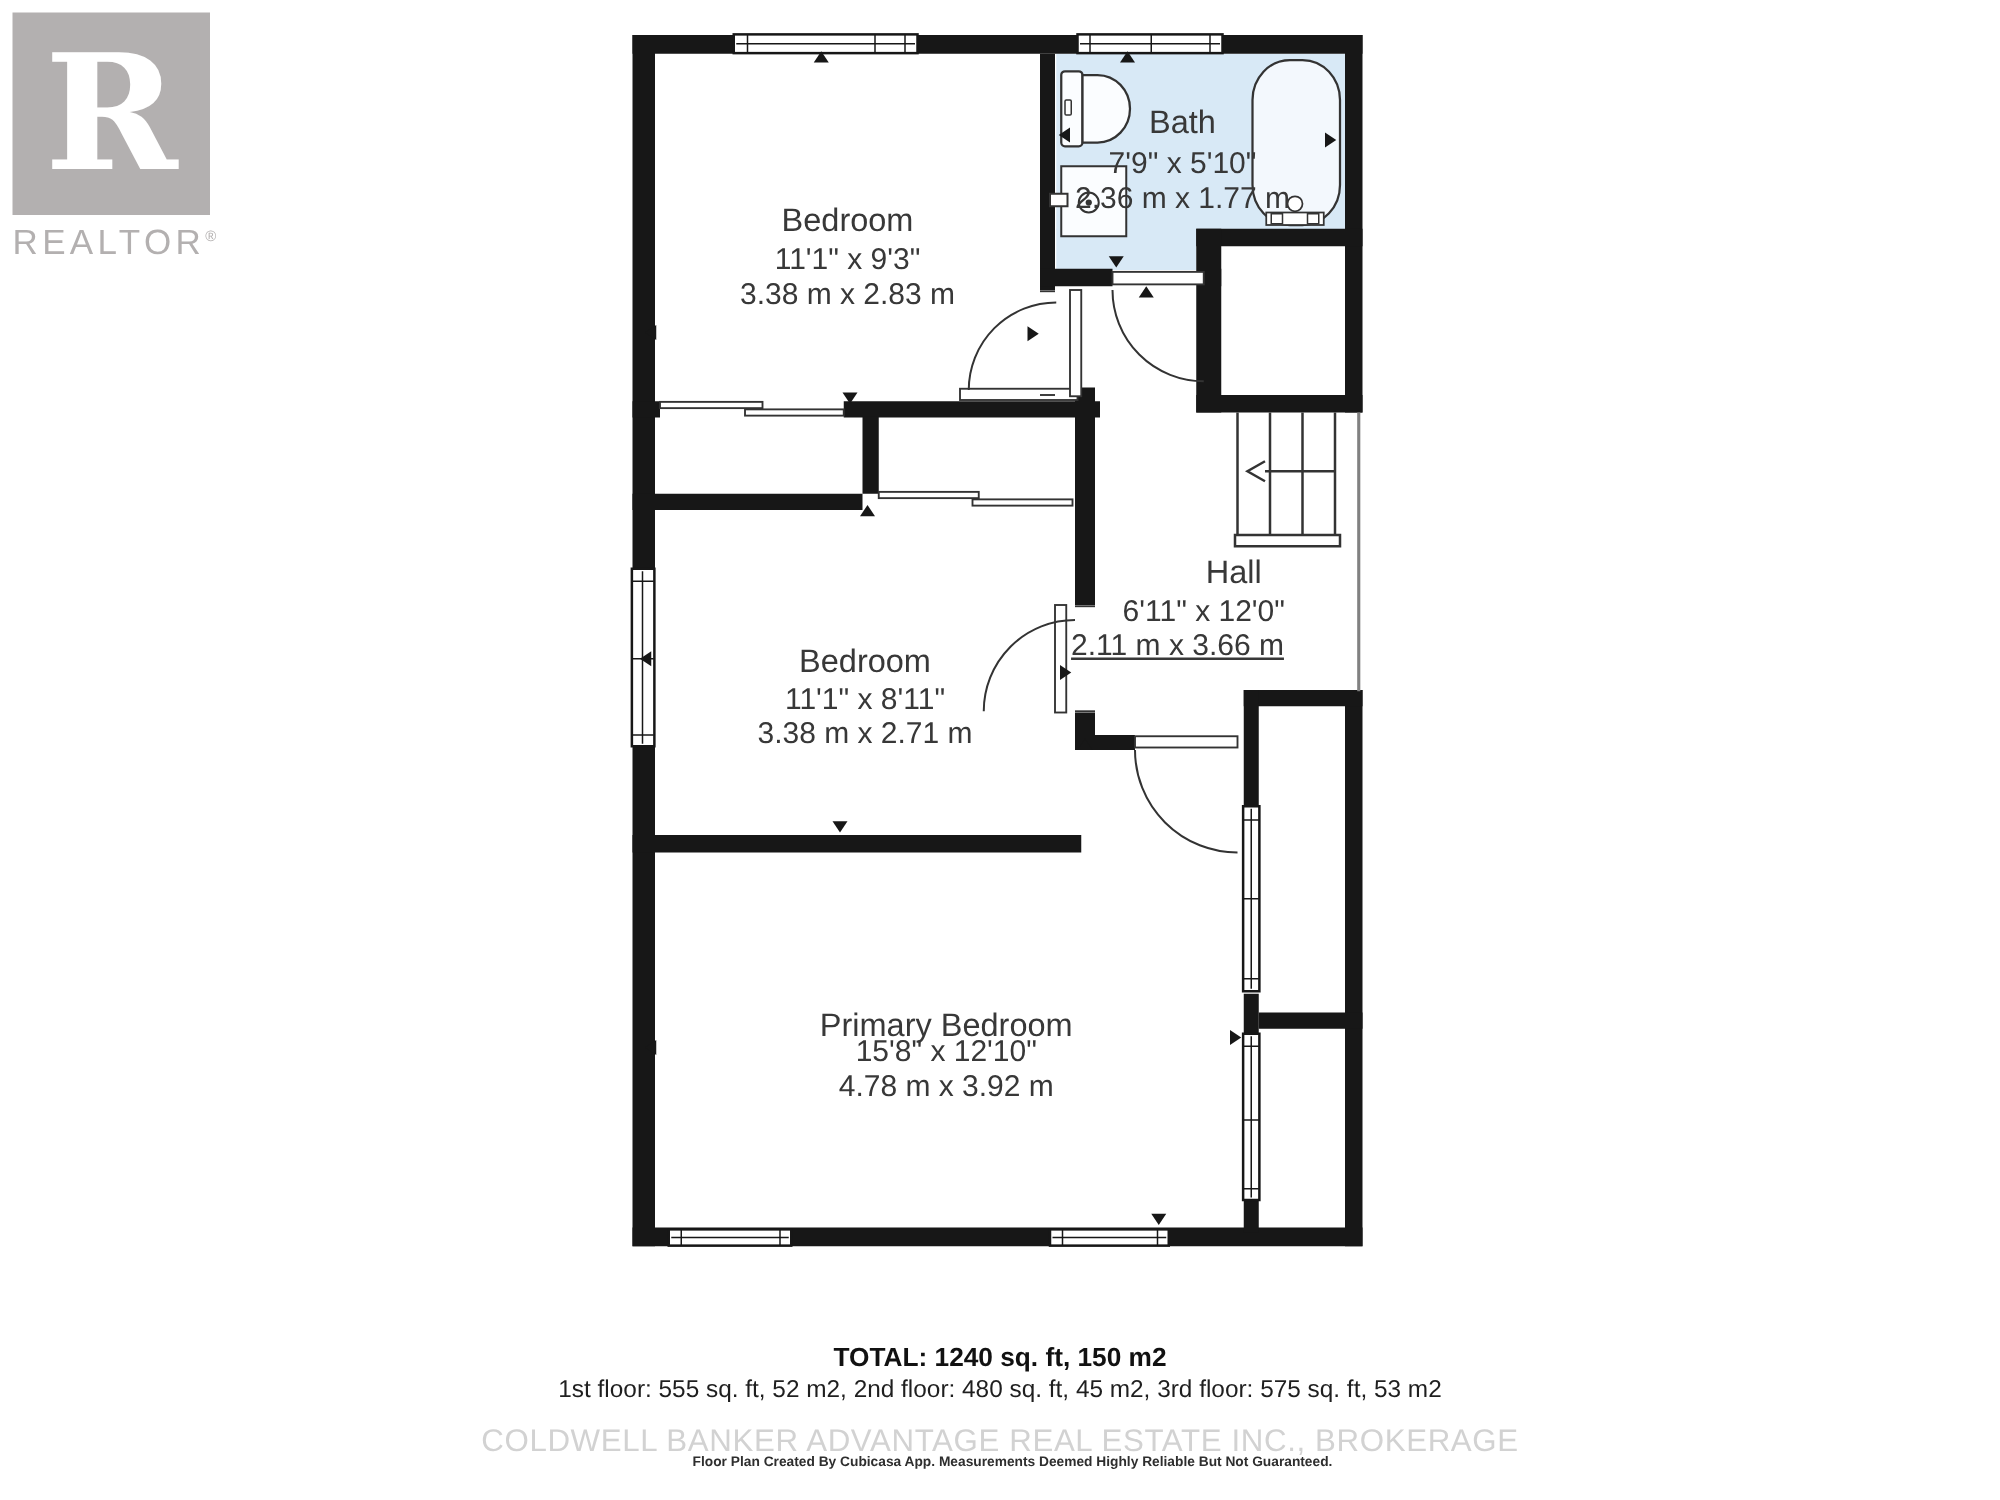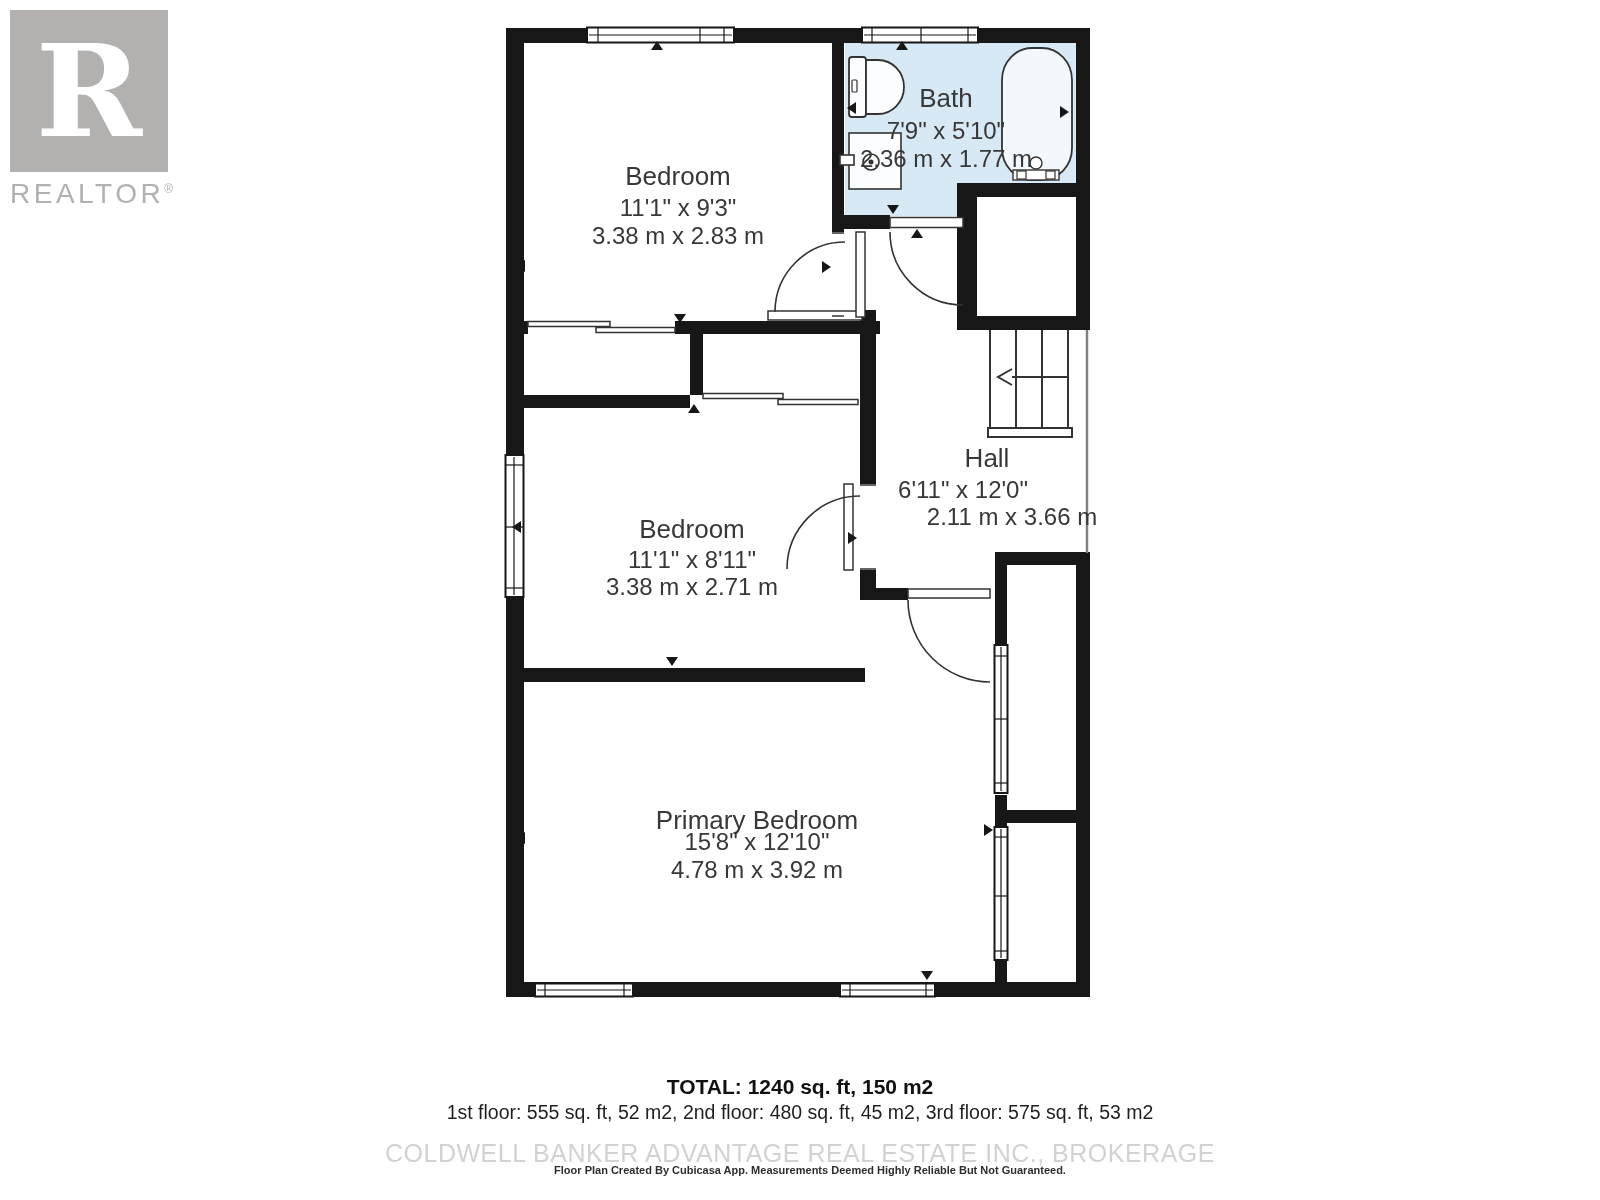--- a/index.html
+++ b/index.html
@@ -187,21 +187,21 @@
   <div class="lbl name" style="left:946px;top:98px;">Bath</div>
   <div class="lbl dim" style="left:946px;top:131px;">7'9" x 5'10"</div>
   <div class="lbl dim" style="left:946px;top:159px;">2.36 m x 1.77 m</div>
 
   <div class="lbl name" style="left:692px;top:529px;">Bedroom</div>
   <div class="lbl dim" style="left:692px;top:560px;">11'1" x 8'11"</div>
   <div class="lbl dim" style="left:692px;top:587px;">3.38 m x 2.71 m</div>
 
   <div class="lbl name" style="left:963px;top:458px;margin-left:24px;">Hall</div>
   <div class="lbl dim" style="left:963px;top:490px;">6'11" x 12'0"</div>
-  <div class="lbl dim" style="left:1012px;top:517px;">2.11 m x 3.66 m</div>
+  <div class="lbl dim" style="left:942px;top:517px;text-decoration:underline;">2.11 m x 3.66 m</div>
 
   <div class="lbl name" style="left:757px;top:820px;text-align:center;">Primary Bedroom</div>
   <div class="lbl dim" style="left:757px;top:842px;">15'8" x 12'10"</div>
   <div class="lbl dim" style="left:757px;top:870px;">4.78 m x 3.92 m</div>
 
   <div class="sum total" style="left:800px;top:1087px;">TOTAL: 1240 sq. ft, 150 m2</div>
   <div class="sum floors" style="left:800px;top:1112px;">1st floor: 555 sq. ft, 52 m2, 2nd floor: 480 sq. ft, 45 m2, 3rd floor: 575 sq. ft, 53 m2</div>
   <div class="sum brokerage" style="left:800px;top:1153px;">COLDWELL BANKER ADVANTAGE REAL ESTATE INC., BROKERAGE</div>
   <div class="sum disclaimer" style="left:800px;top:1170px;padding-left:20px;">Floor Plan Created By Cubicasa App. Measurements Deemed Highly Reliable But Not Guaranteed.</div>
 

